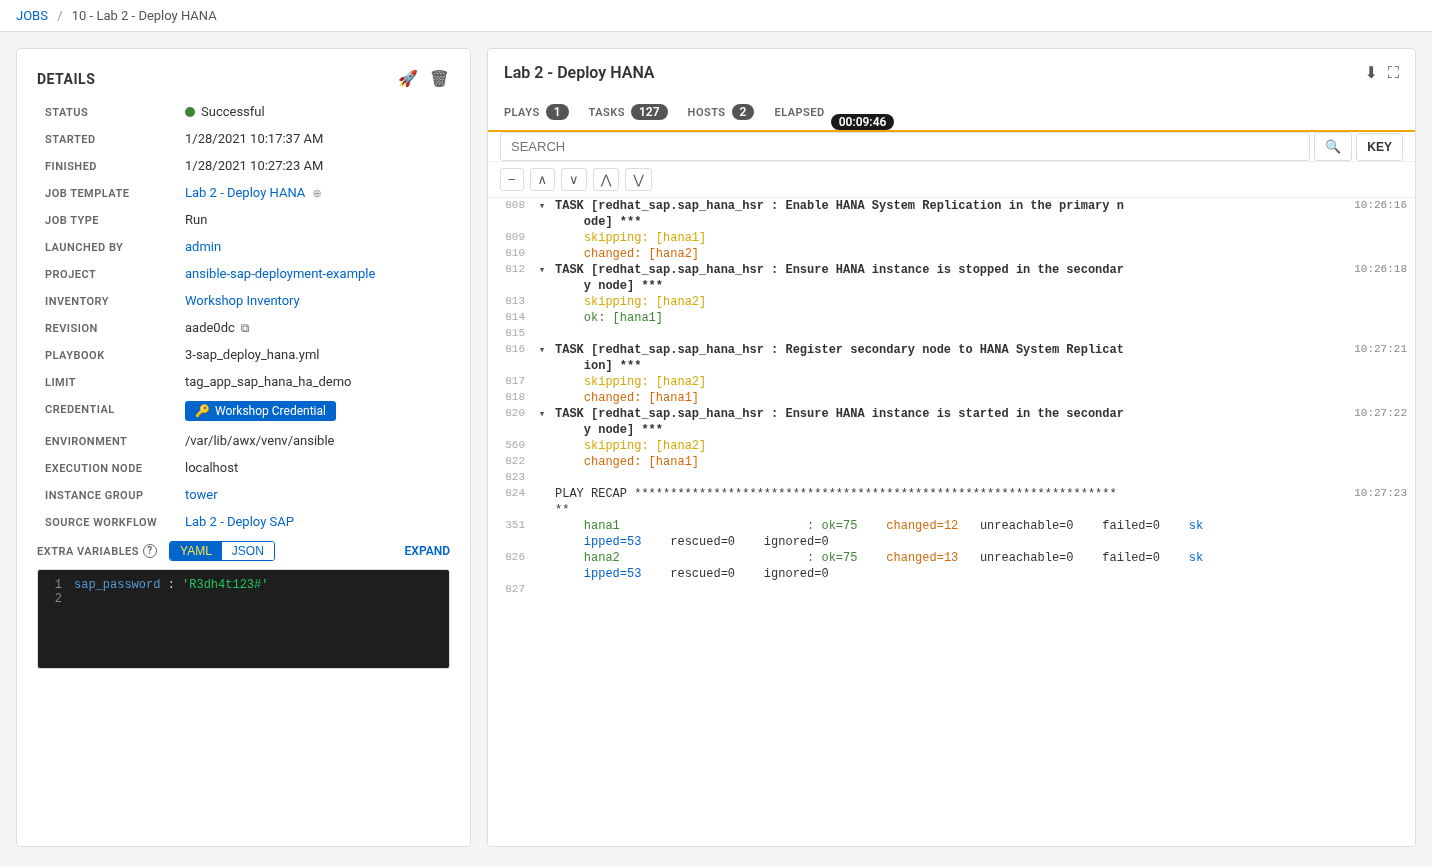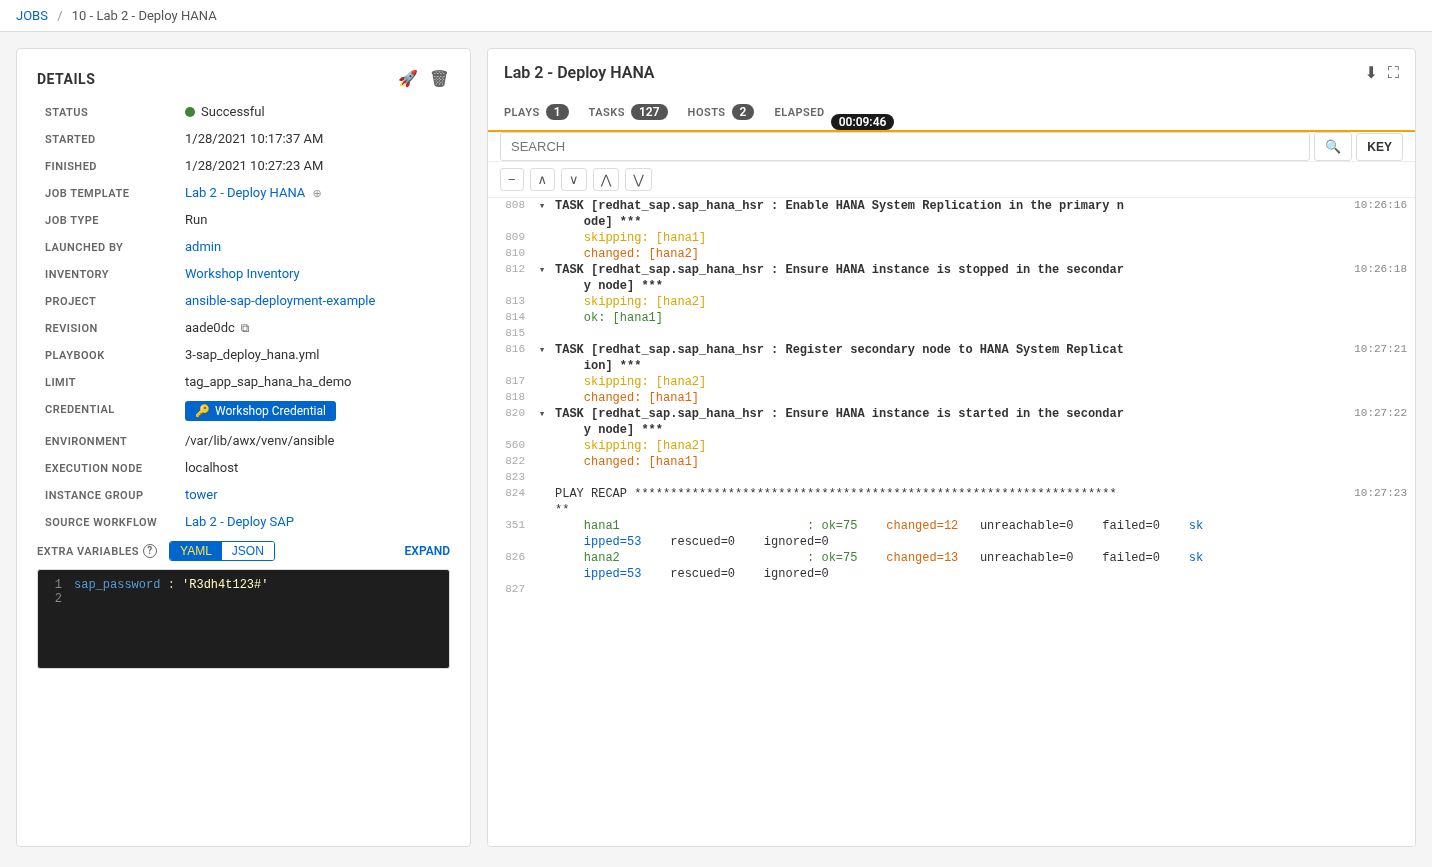--- a/index.html
+++ b/index.html
@@ -193,21 +193,21 @@
       min-width: 16px;
       text-align: right;
     }
     .code-key {
       color: #569cd6;
     }
     .code-colon {
       color: #ccc;
     }
     .code-string {
-      color: #fef9c3;
+      color: #22c55e;
     }
 
     
     .right-panel {
       background: #fff;
       border: 1px solid #ddd;
       border-radius: 4px;
       flex: 1;
       display: flex;
       flex-direction: column;
@@ -410,30 +410,30 @@
     </div>
 
     <div class="detail-row">
       <div class="detail-label">LAUNCHED BY</div>
       <div class="detail-value">
         <a>admin</a>
       </div>
     </div>
 
     <div class="detail-row">
+      <div class="detail-label">PROJECT</div>
+      <div class="detail-value">
+        <a>ansible-sap-deployment-example</a>
+      </div>
+    </div>
+
+    <div class="detail-row">
       <div class="detail-label">INVENTORY</div>
       <div class="detail-value">
         <a>Workshop Inventory</a>
-      </div>
-    </div>
-
-    <div class="detail-row">
-      <div class="detail-label">PROJECT</div>
-      <div class="detail-value">
-        <a>ansible-sap-deployment-example</a>
       </div>
     </div>
 
     <div class="detail-row">
       <div class="detail-label">REVISION</div>
       <div class="detail-value revision-value">
         <span>aade0dc</span>
         <span class="copy-icon">⧉</span>
       </div>
     </div>

